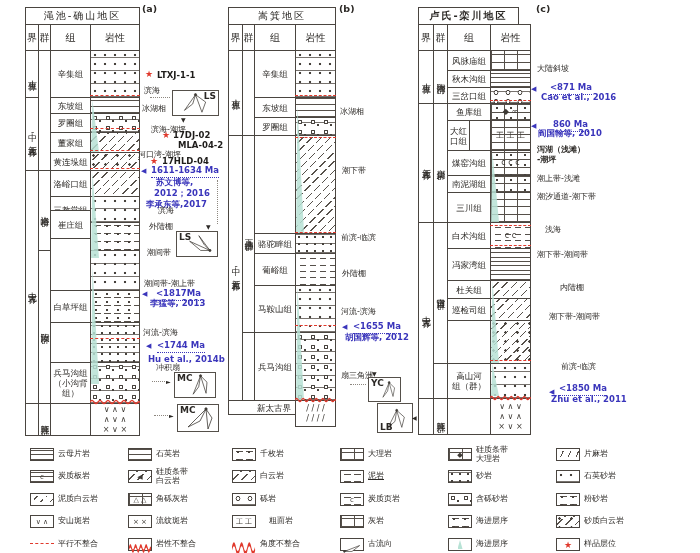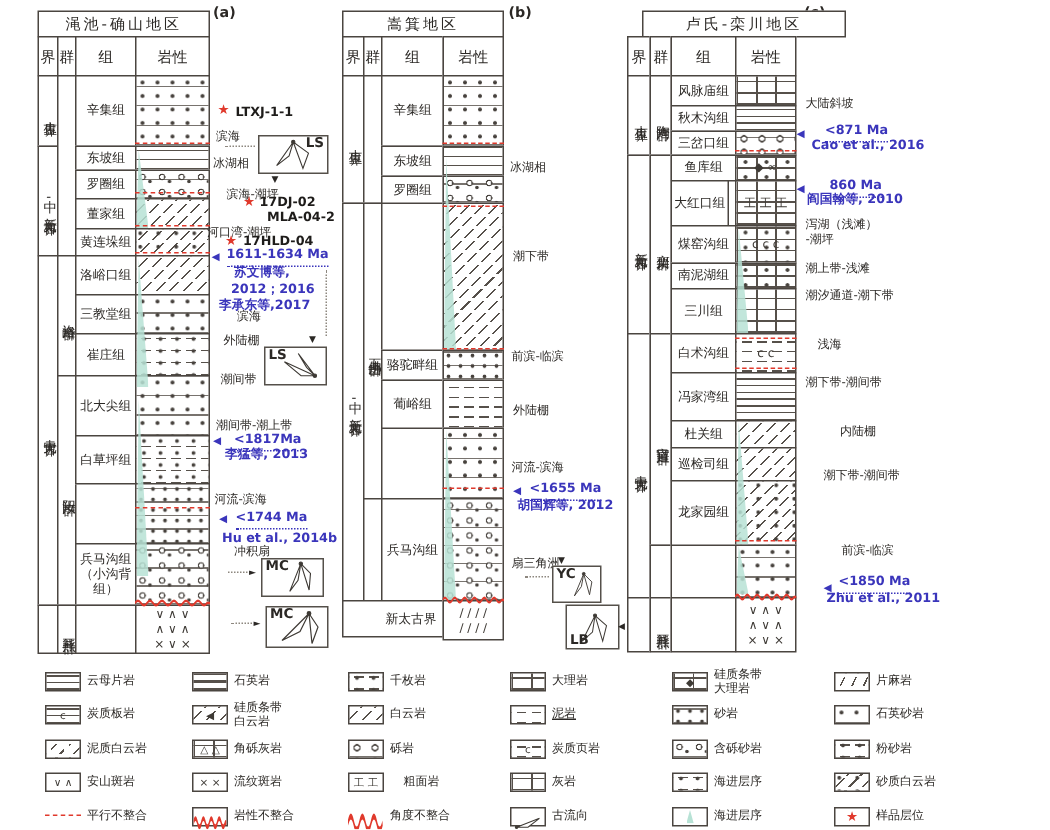--- a/index.html
+++ b/index.html
@@ -120,22 +120,21 @@
       <span>熊耳群</span>
     </div>
 
   <div class="cell fm" style="left:50px;top:50px;width:41px;height:48px;"><span>辛集组</span></div>
   <div class="cell fm" style="left:50px;top:97px;width:41px;height:17px;"><span>东坡组</span></div>
   <div class="cell fm" style="left:50px;top:113px;width:41px;height:20px;"><span>罗圈组</span></div>
   <div class="cell fm" style="left:50px;top:132px;width:41px;height:21px;"><span>董家组</span></div>
   <div class="cell fm" style="left:50px;top:152px;width:41px;height:19px;"><span>黄连垛组</span></div>
   <div class="cell fm" style="left:50px;top:170px;width:41px;height:27px;"><span>洛峪口组</span></div>
   <div class="cell fm" style="left:50px;top:196px;width:41px;height:27px;"><span>三教堂组</span></div>
-  <div class="cell fm" style="left:50px;top:222px;width:41px;height:29px;"><span>崔庄组</span></div>
-  <div class="cell fm" style="left:50px;top:250px;width:41px;height:41px;"><span>北大尖组</span></div>
+  <div class="cell fm" style="left:50px;top:210px;width:41px;height:29px;"><span>崔庄组</span></div>
   <div class="cell fm" style="left:50px;top:290px;width:41px;height:33px;"><span>白草坪组</span></div>
   <div class="cell fm" style="left:50px;top:362px;width:41px;height:42px;"><span>兵马沟组
 （小沟背组）</span></div>
   <div class="cell" style="left:50px;top:403px;width:41px;height:33px;"></div>
 
   <div class="lith p-dots" style="left:90px;top:50px;width:50px;height:48px;"></div>
   <div class="lith p-lines" style="left:90px;top:97px;width:50px;height:17px;"></div>
   <div class="lith p-dotcircle" style="left:90px;top:113px;width:50px;height:20px;"></div>
   <div class="lith p-slash" style="left:90px;top:132px;width:50px;height:21px;"></div>
   <div class="lith p-slashdot" style="left:90px;top:152px;width:50px;height:19px;"></div>
@@ -269,22 +268,23 @@
   <div class="cell" style="left:242px;top:50px;width:13px;height:86px;"></div>
   <div class="cell vt" style="left:242px;top:135px;width:13px;height:198px;">
       <span>五佛山群</span>
     </div>
   <div class="cell" style="left:242px;top:332px;width:13px;height:69px;"></div>
   <div class="cell fm" style="left:254px;top:50px;width:42px;height:48px;"><span>辛集组</span></div>
   <div class="cell fm" style="left:254px;top:97px;width:42px;height:21px;"><span>东坡组</span></div>
   <div class="cell fm" style="left:254px;top:117px;width:42px;height:19px;"><span>罗圈组</span></div>
   <div class="cell fm" style="left:254px;top:233px;width:42px;height:21px;"><span>骆驼畔组</span></div>
   <div class="cell fm" style="left:254px;top:253px;width:42px;height:33px;"><span>葡峪组</span></div>
+  <div class="cell fm" style="left:254px;top:285px;width:42px;height:48px;"><span>马鞍山组</span></div>
   <div class="cell fm" style="left:254px;top:332px;width:42px;height:69px;"><span>兵马沟组</span></div>
-  <div class="cell fm" style="left:228px;top:400px;width:68px;height:25px;padding-left:24px;"><span>新太古界</span></div>
+  <div class="cell fm" style="left:228px;top:400px;width:68px;height:15px;padding-left:24px;"><span>新太古界</span></div>
 
   <div class="lith p-dots" style="left:295px;top:50px;width:41px;height:48px;"></div>
   <div class="lith p-lines" style="left:295px;top:97px;width:41px;height:21px;"></div>
   <div class="lith p-dotcircle" style="left:295px;top:117px;width:41px;height:19px;"></div>
   <div class="lith p-slash" style="left:295px;top:135px;width:41px;height:99px;"></div>
   <div class="lith p-dots2" style="left:295px;top:233px;width:41px;height:21px;"></div>
   <div class="lith p-dash" style="left:295px;top:253px;width:41px;height:33px;"></div>
   <div class="lith p-dots" style="left:295px;top:285px;width:41px;height:48px;"></div>
   <div class="lith p-dotcircle" style="left:295px;top:332px;width:41px;height:69px;"></div>
   <div class="lith" style="left:295px;top:400px;width:41px;height:27px;">
@@ -328,21 +328,21 @@
           <polygon points="22,4 28,24 31,12"></polygon>
           <circle cx="22" cy="4" r="1.2" fill="#3e3a35"></circle>
         </g>
       </svg>
     <span class="rose-lbl" style="left:2px;bottom:0px;">LB</span>
   </div>
   <span class="bk-arr" style="left:412px;top:415px;">◀</span>
   <div class="dl" style="left:350px;top:384px;width:16px;"></div>
 
   <span class="pl" style="left:536px;top:3px;">(c)</span>
-  <div class="cell ttl" style="left:428px;top:7px;width:136px;height:18px;">
+  <div class="cell ttl" style="left:418px;top:7px;width:101px;height:18px;font-weight:bold;">
       <span>卢氏-栾川地区</span>
     </div>
   <div class="cell hdr" style="left:418px;top:24px;width:16px;height:27px;">
       <span>界</span>
     </div>
   <div class="cell hdr" style="left:433px;top:24px;width:15px;height:27px;">
       <span>群</span>
     </div>
   <div class="cell hdr" style="left:447px;top:24px;width:44px;height:27px;">
       <span>组</span>
@@ -371,29 +371,30 @@
       <span>官道口群</span>
     </div>
   <div class="cell" style="left:433px;top:363px;width:15px;height:36px;"></div>
   <div class="cell vt" style="left:433px;top:398px;width:15px;height:37px;">
       <span>熊耳群</span>
     </div>
   <div class="cell fm" style="left:447px;top:50px;width:44px;height:21px;"><span>风脉庙组</span></div>
   <div class="cell fm" style="left:447px;top:70px;width:44px;height:18px;"><span>秋木沟组</span></div>
   <div class="cell fm" style="left:447px;top:87px;width:44px;height:17px;"><span>三岔口组</span></div>
   <div class="cell fm" style="left:447px;top:103px;width:44px;height:18px;"><span>鱼库组</span></div>
-  <div class="cell fm" style="left:447px;top:120px;width:39px;height:31px;"><span>大红口组</span></div>
+  <div class="cell fm" style="left:447px;top:120px;width:23px;height:31px;"><span>大红口组</span></div>
   <div class="cell fm" style="left:447px;top:150px;width:44px;height:26px;"><span>煤窑沟组</span></div>
   <div class="cell fm" style="left:447px;top:175px;width:44px;height:18px;"><span>南泥湖组</span></div>
   <div class="cell fm" style="left:447px;top:192px;width:44px;height:31px;"><span>三川组</span></div>
   <div class="cell fm" style="left:447px;top:222px;width:44px;height:27px;"><span>白术沟组</span></div>
   <div class="cell fm" style="left:447px;top:248px;width:44px;height:33px;"><span>冯家湾组</span></div>
   <div class="cell fm" style="left:447px;top:280px;width:44px;height:19px;"><span>杜关组</span></div>
   <div class="cell fm" style="left:447px;top:298px;width:44px;height:23px;"><span>巡检司组</span></div>
-  <div class="cell fm" style="left:447px;top:320px;width:44px;height:44px;"><span>龙家园组</span></div>
+  <div class="cell fm" style="left:447px;top:363px;width:44px;height:36px;"><span>高山河
+组（群）</span></div>
   <div class="cell" style="left:447px;top:398px;width:44px;height:37px;"></div>
 
   <div class="lith p-brick" style="left:490px;top:50px;width:41px;height:21px;"></div>
   <div class="lith p-wave" style="left:490px;top:70px;width:41px;height:18px;"></div>
   <div class="lith p-circles" style="left:490px;top:87px;width:41px;height:17px;"></div>
   <div class="lith p-brickdot" style="left:490px;top:103px;width:41px;height:18px;">
       <div class="gly">◆   ∞</div>
     </div>
   <div class="lith p-brick" style="left:490px;top:120px;width:41px;height:31px;">
       <div class="gly">工 工 工</div>
@@ -427,21 +428,21 @@
       <path d="M0 3 Q4 0 8 3 T16 3 T24 3 T32 3 T40 3 T48 3 T56 3 T64 3 T72 3 T80 3 T88 3 T96 3 L100 3" fill="none" stroke="#e0392c" stroke-width="1.6"></path>
     </svg>
 
   <span class="ann" style="left:537px;top:64px;">大陆斜坡</span>
   <span class="arr" style="left:531px;top:86px;">◀</span>
   <span class="ann bl age" style="left:550px;top:83px;">&lt;871 Ma</span>
   <span class="ann bl" style="left:541px;top:93px;">Cao et al., 2016</span>
   <span class="arr" style="left:531px;top:123px;">◀</span>
   <span class="ann bl age" style="left:553px;top:120px;">860 Ma</span>
   <span class="ann bl" style="left:538px;top:129px;">阎国翰等, 2010</span>
-  <span class="ann" style="left:537px;top:145px;">泻湖（浅滩）
+  <span class="ann" style="left:537px;top:145px;font-weight:bold;">泻湖（浅滩）
 -潮坪</span>
   <span class="ann" style="left:537px;top:174px;">潮上带-浅滩</span>
   <span class="ann" style="left:537px;top:192px;">潮汐通道-潮下带</span>
   <span class="ann" style="left:545px;top:225px;">浅海</span>
   <span class="ann" style="left:537px;top:250px;">潮下带-潮间带</span>
   <span class="ann" style="left:560px;top:283px;">内陆棚</span>
   <span class="ann" style="left:549px;top:312px;">潮下带-潮间带</span>
   <span class="ann" style="left:561px;top:362px;">前滨-临滨</span>
   <span class="arr" style="left:549px;top:389px;">◀</span>
   <span class="ann bl age" style="left:559px;top:384px;">&lt;1850 Ma</span>

